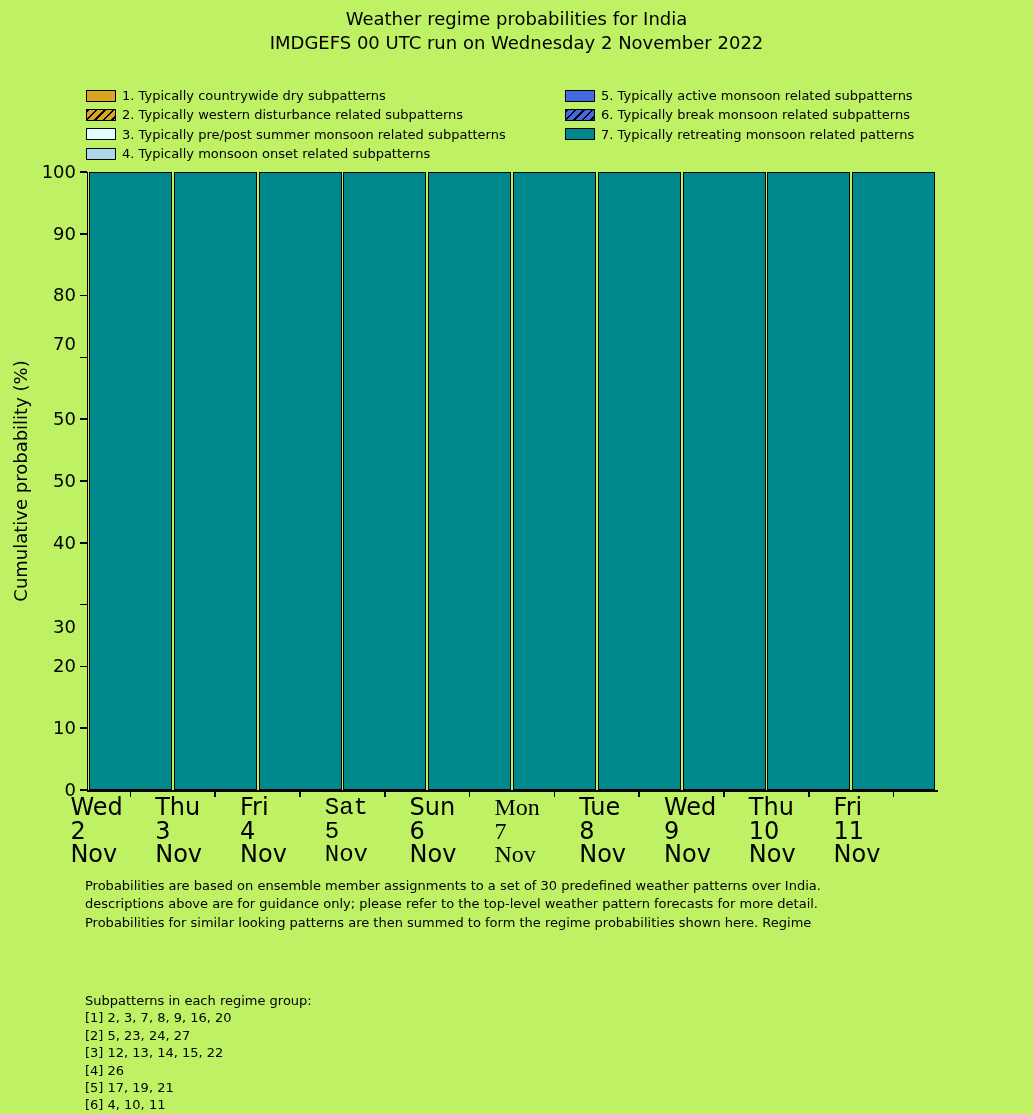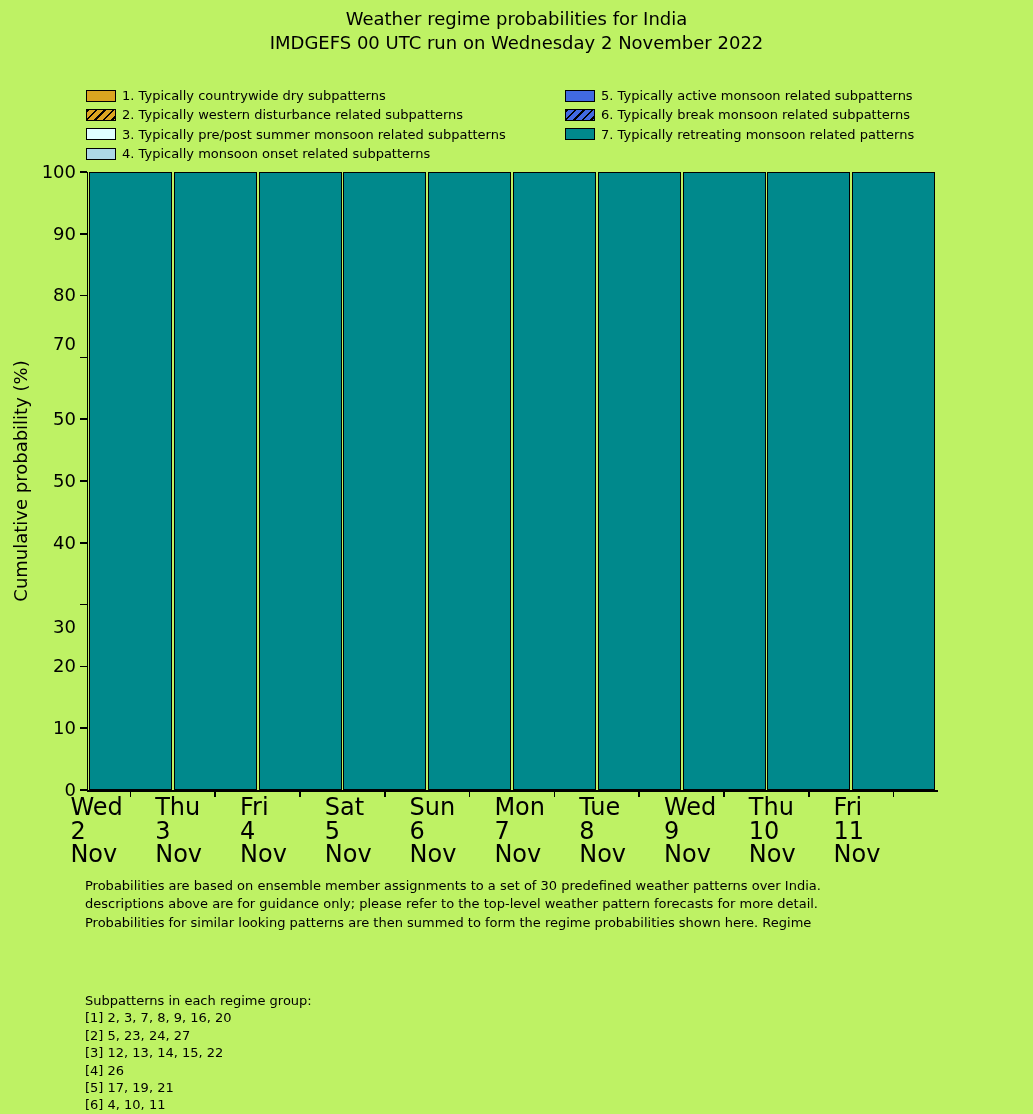--- a/index.html
+++ b/index.html
@@ -146,33 +146,33 @@
         <div>3</div>
         <div>Nov</div>
       </div>
       <div class="x-tick" style="left: 299.25px;"></div>
       <div class="x-tick-label" style="left: 240px;">
         <div>Fri</div>
         <div>4</div>
         <div>Nov</div>
       </div>
       <div class="x-tick" style="left: 384.05px;"></div>
-      <div class="x-tick-label" style="left: 324.8px;">
+      <div class="x-tick-label" style="left: 324.8px; font-family: Liberation Mono, monospace;">
         <div>Sat</div>
         <div>5</div>
         <div>Nov</div>
       </div>
       <div class="x-tick" style="left: 468.85px;"></div>
       <div class="x-tick-label" style="left: 409.6px;">
         <div>Sun</div>
         <div>6</div>
         <div>Nov</div>
       </div>
       <div class="x-tick" style="left: 553.65px;"></div>
-      <div class="x-tick-label" style="left: 494.4px;">
+      <div class="x-tick-label" style="left: 494.4px; font-family: Liberation Serif, serif;">
         <div>Mon</div>
         <div>7</div>
         <div>Nov</div>
       </div>
       <div class="x-tick" style="left: 638.45px;"></div>
       <div class="x-tick-label" style="left: 579.2px;">
         <div>Tue</div>
         <div>8</div>
         <div>Nov</div>
       </div>

